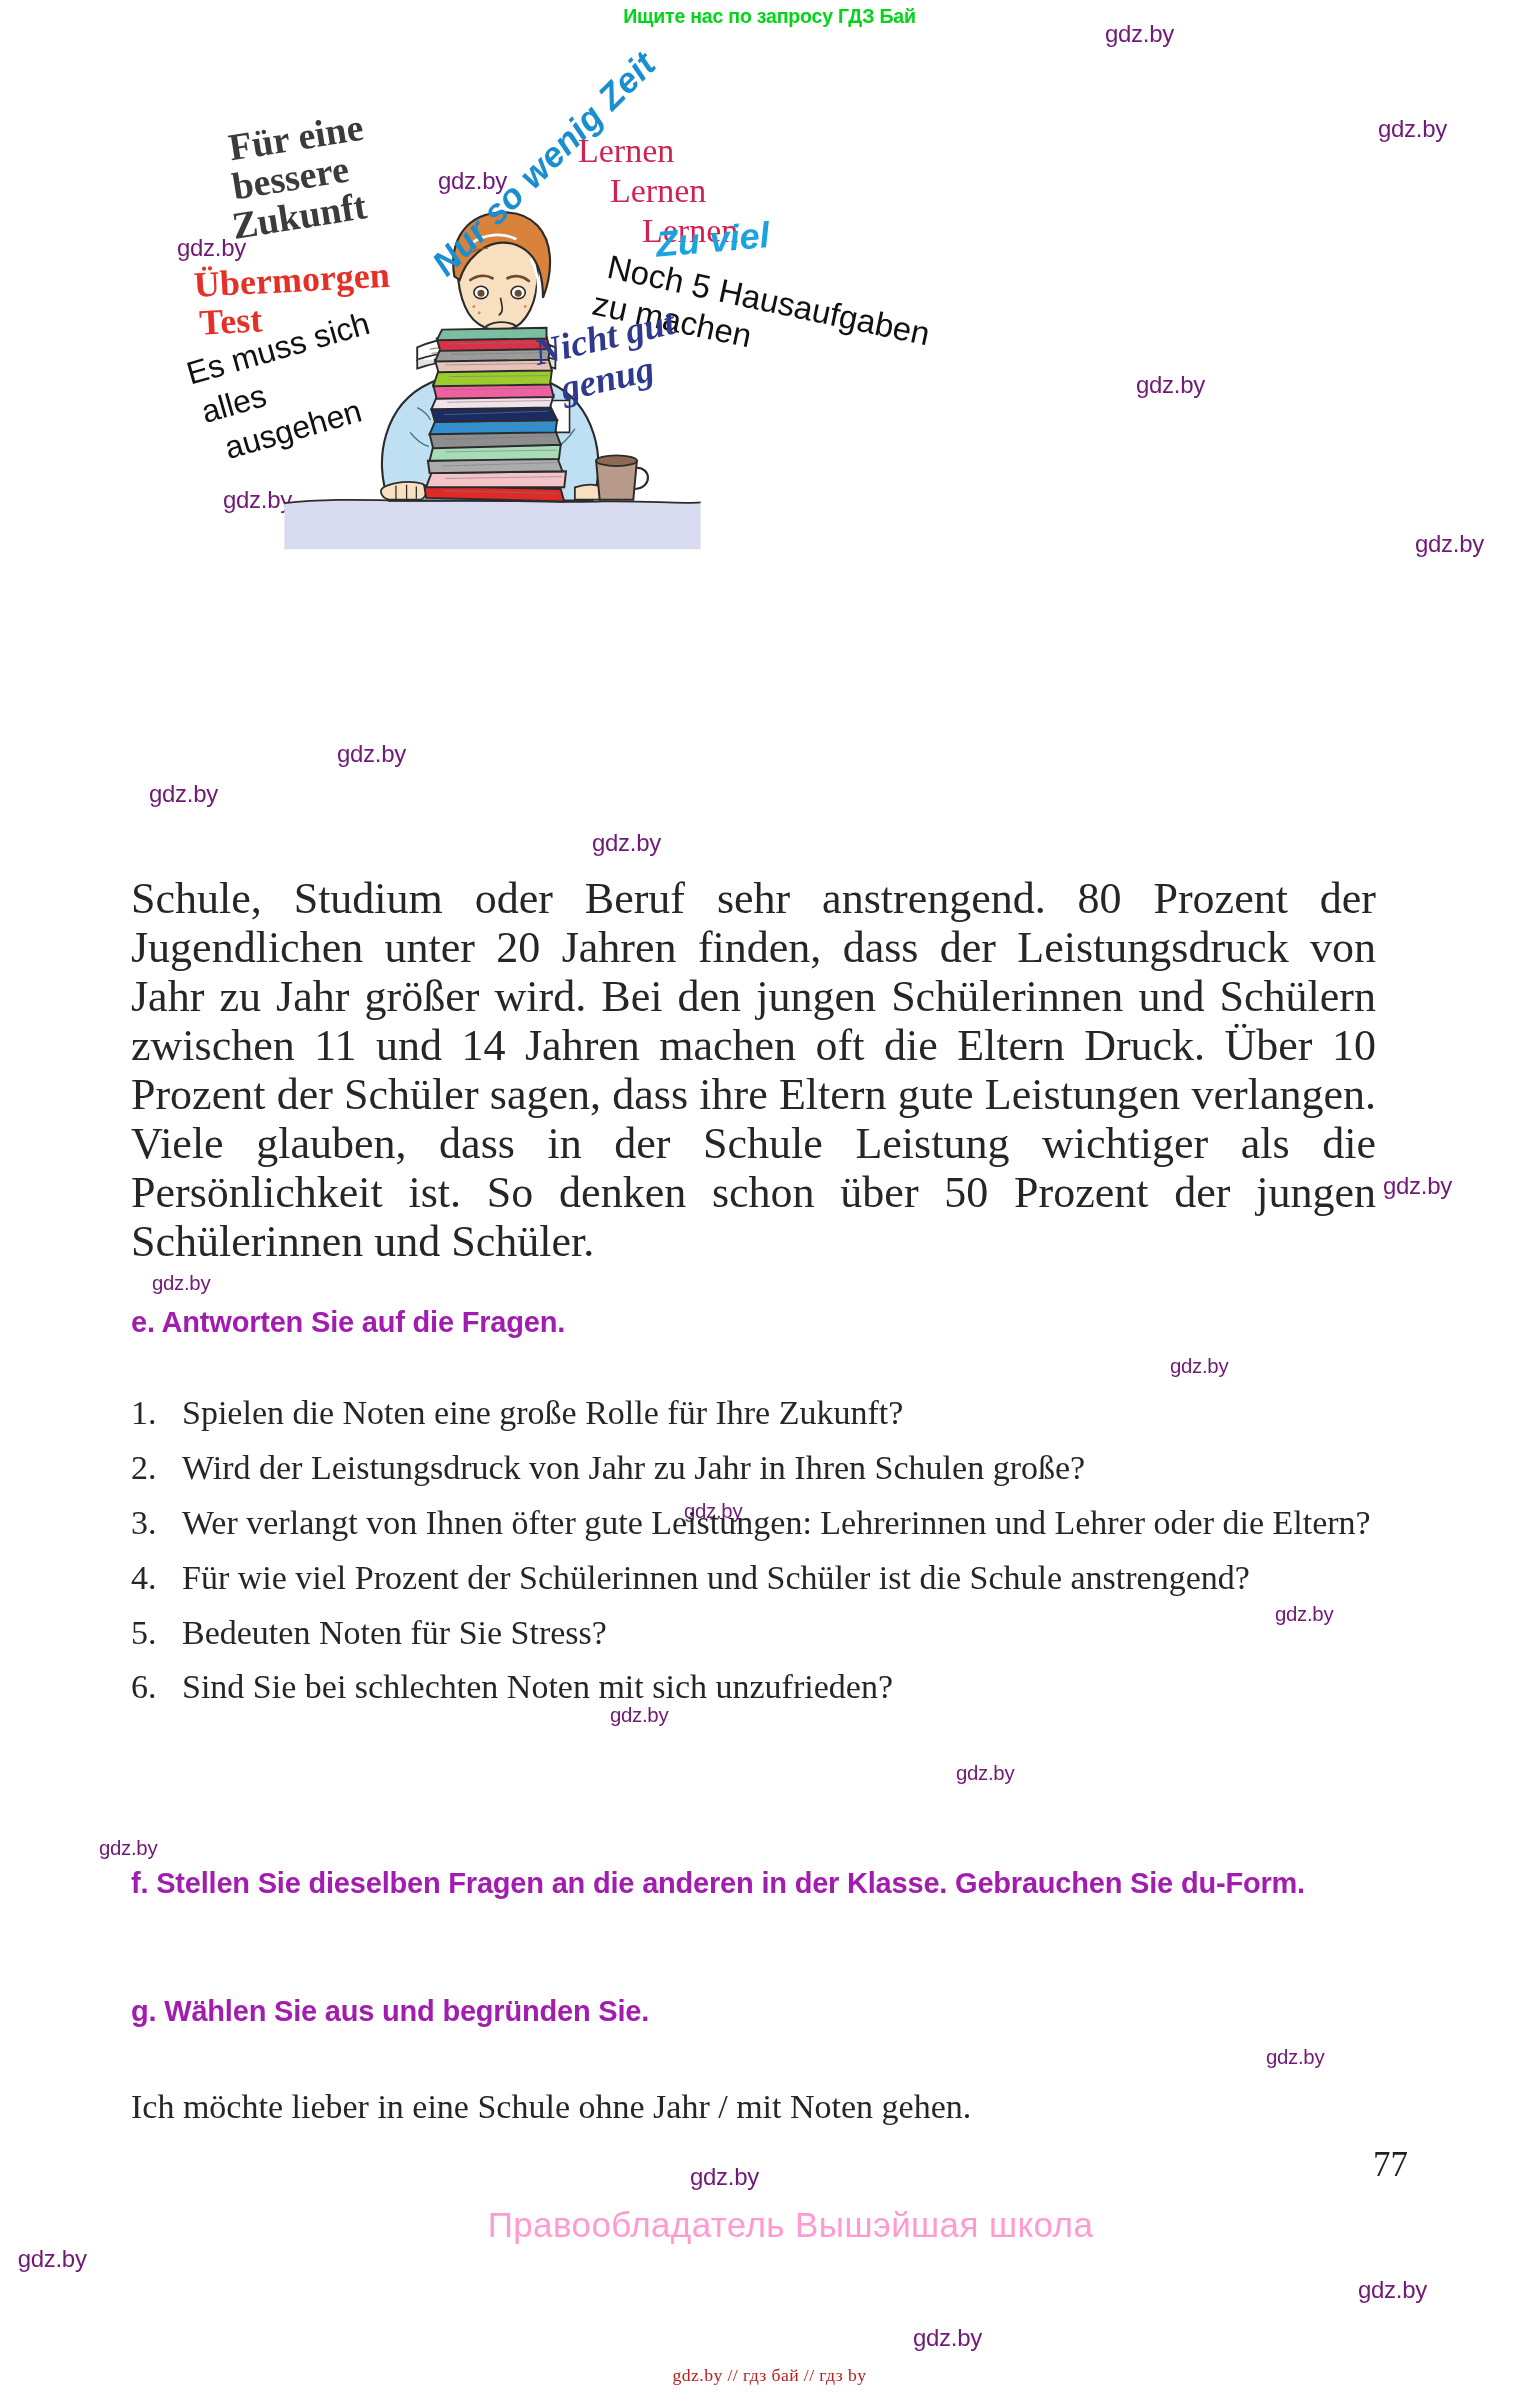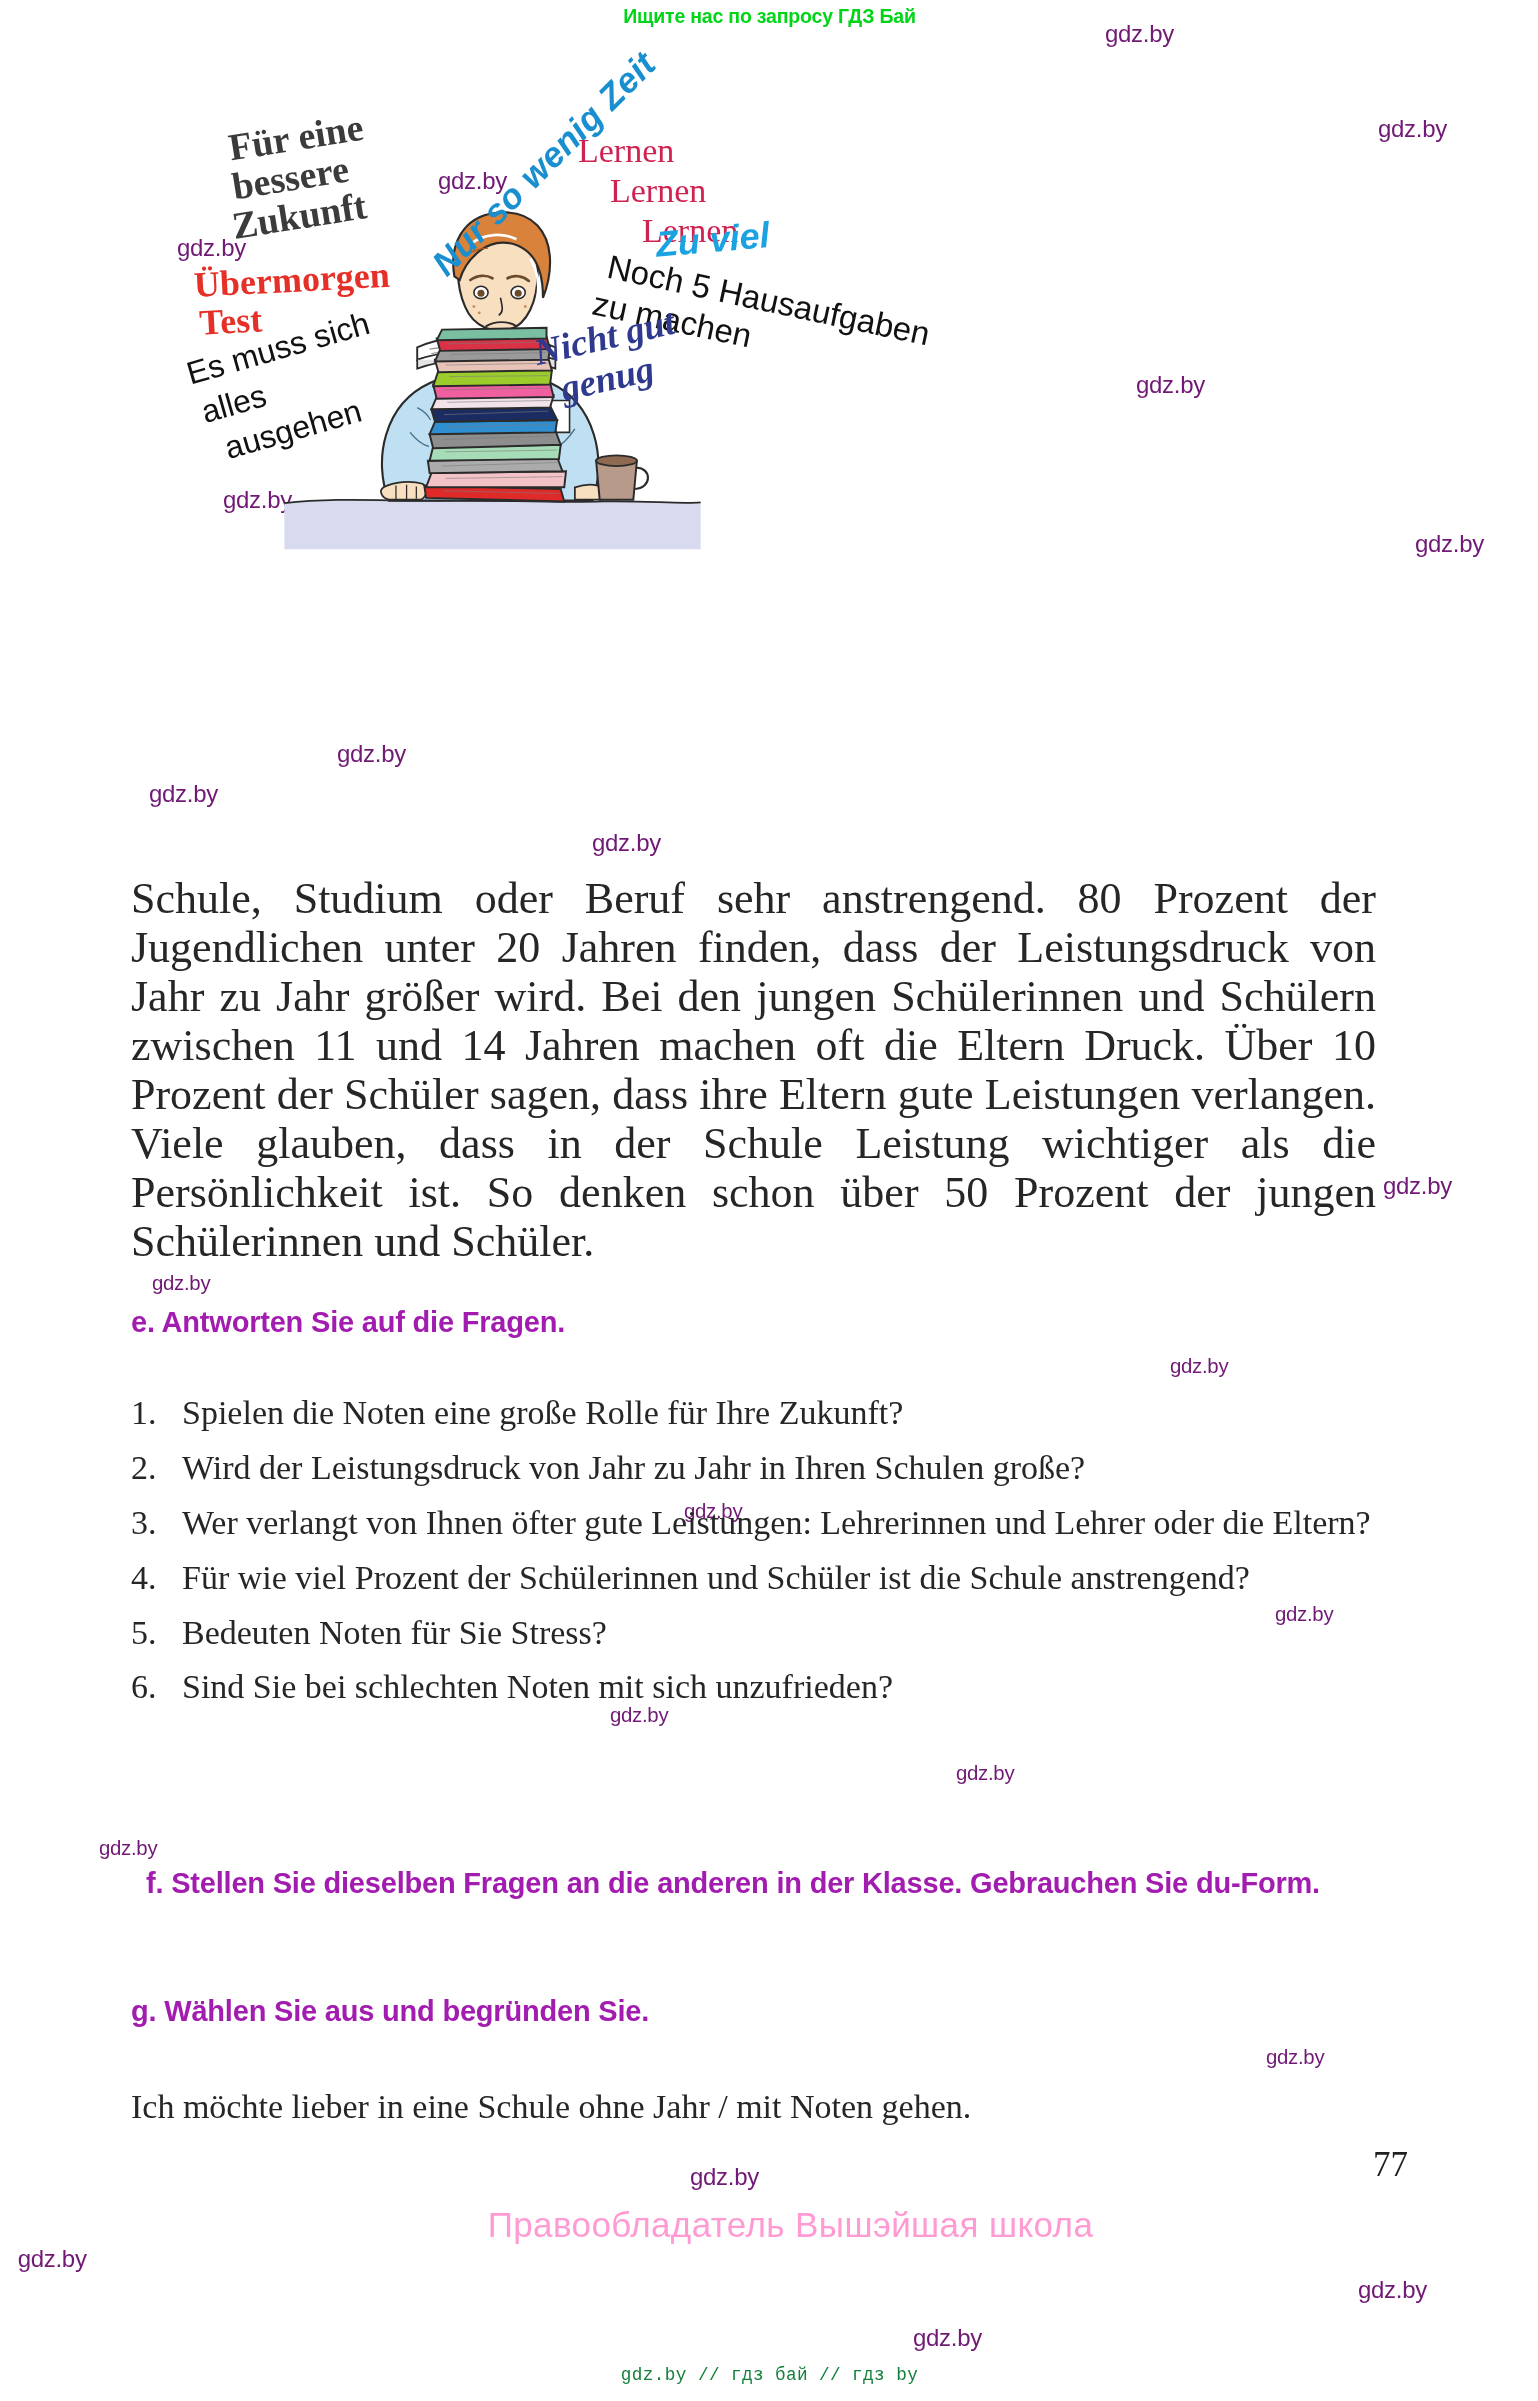--- a/index.html
+++ b/index.html
@@ -49,23 +49,23 @@
     color: #ff9ad2;
     letter-spacing: 0.4px;
     padding-left: 42px;
   }
 
   .footer-links {
     position: absolute;
     left: 0; right: 0;
     top: 2365px;
     text-align: center;
-    font-family: Liberation Mono, monospace;
+    font-family: Liberation Serif, serif;
     font-size: 17.7px;
-    color: #15803d;
+    color: #b91c1c;
     letter-spacing: 0.4px;
   }
 
   .page-number {
     position: absolute;
     right: 131px;
     top: 2145px;
     font-family: "Liberation Serif", serif;
     font-size: 35px;
     color: #1f1f1f;
@@ -417,21 +417,21 @@
   <div class="qrow">
     <span class="qnum">5.</span>
     <span class="qtext just-all">Bedeuten Noten für Sie Stress?</span>
   </div>
   <div class="qrow">
     <span class="qnum">6.</span>
     <span class="qtext just-all">Sind Sie bei schlechten Noten mit sich unzufrieden?</span>
   </div>
 </div>
 
-<div class="subhead" style="left:131px; top:1864px; width:1252px; line-height:39px; text-align:justify;margin-left:15px;">f. Stellen Sie dieselben Fragen an die anderen in der Klasse. Gebrauchen Sie du-Form.</div>
+<div class="subhead" style="left:131px; top:1864px; width:1252px; line-height:39px; text-align:justify;">f. Stellen Sie dieselben Fragen an die anderen in der Klasse. Gebrauchen Sie du-Form.</div>
 
 <div class="subhead" style="left:131px; top:1995px;">g. Wählen Sie aus und begründen Sie.</div>
 
 <div class="closing">Ich möchte lieber in eine Schule ohne Jahr / mit Noten gehen.</div>
 
 <div class="page-number">77</div>
 
 <div class="owner-line">Правообладатель Вышэйшая школа</div>
 <div class="footer-links">gdz.by  //  гдз бай  //  гдз by</div>
 

